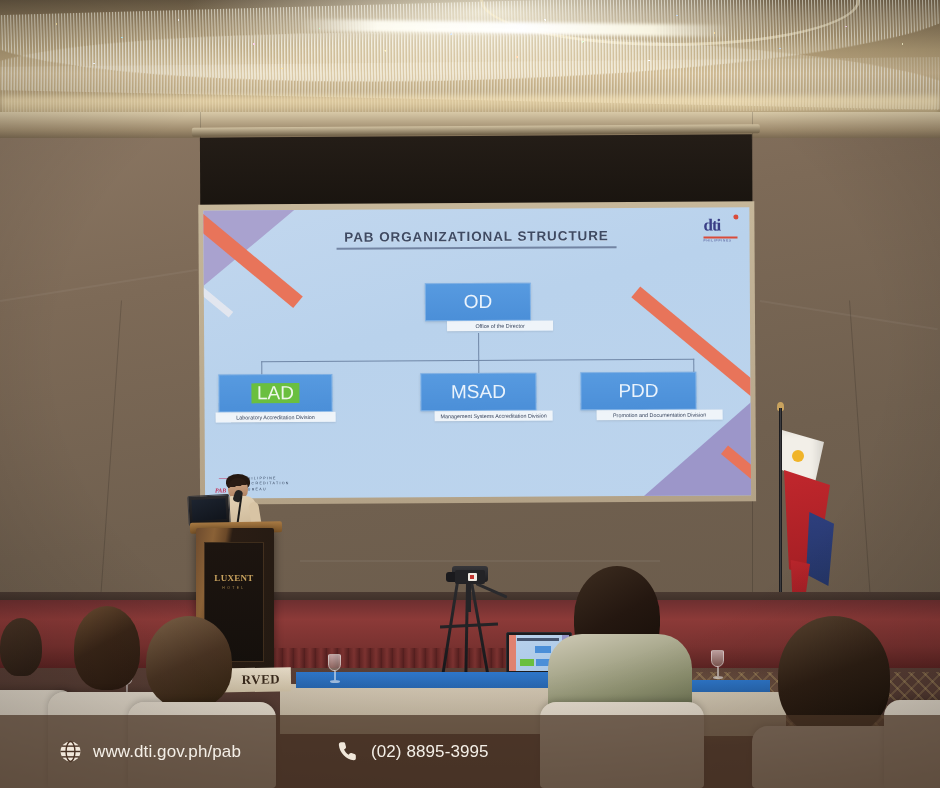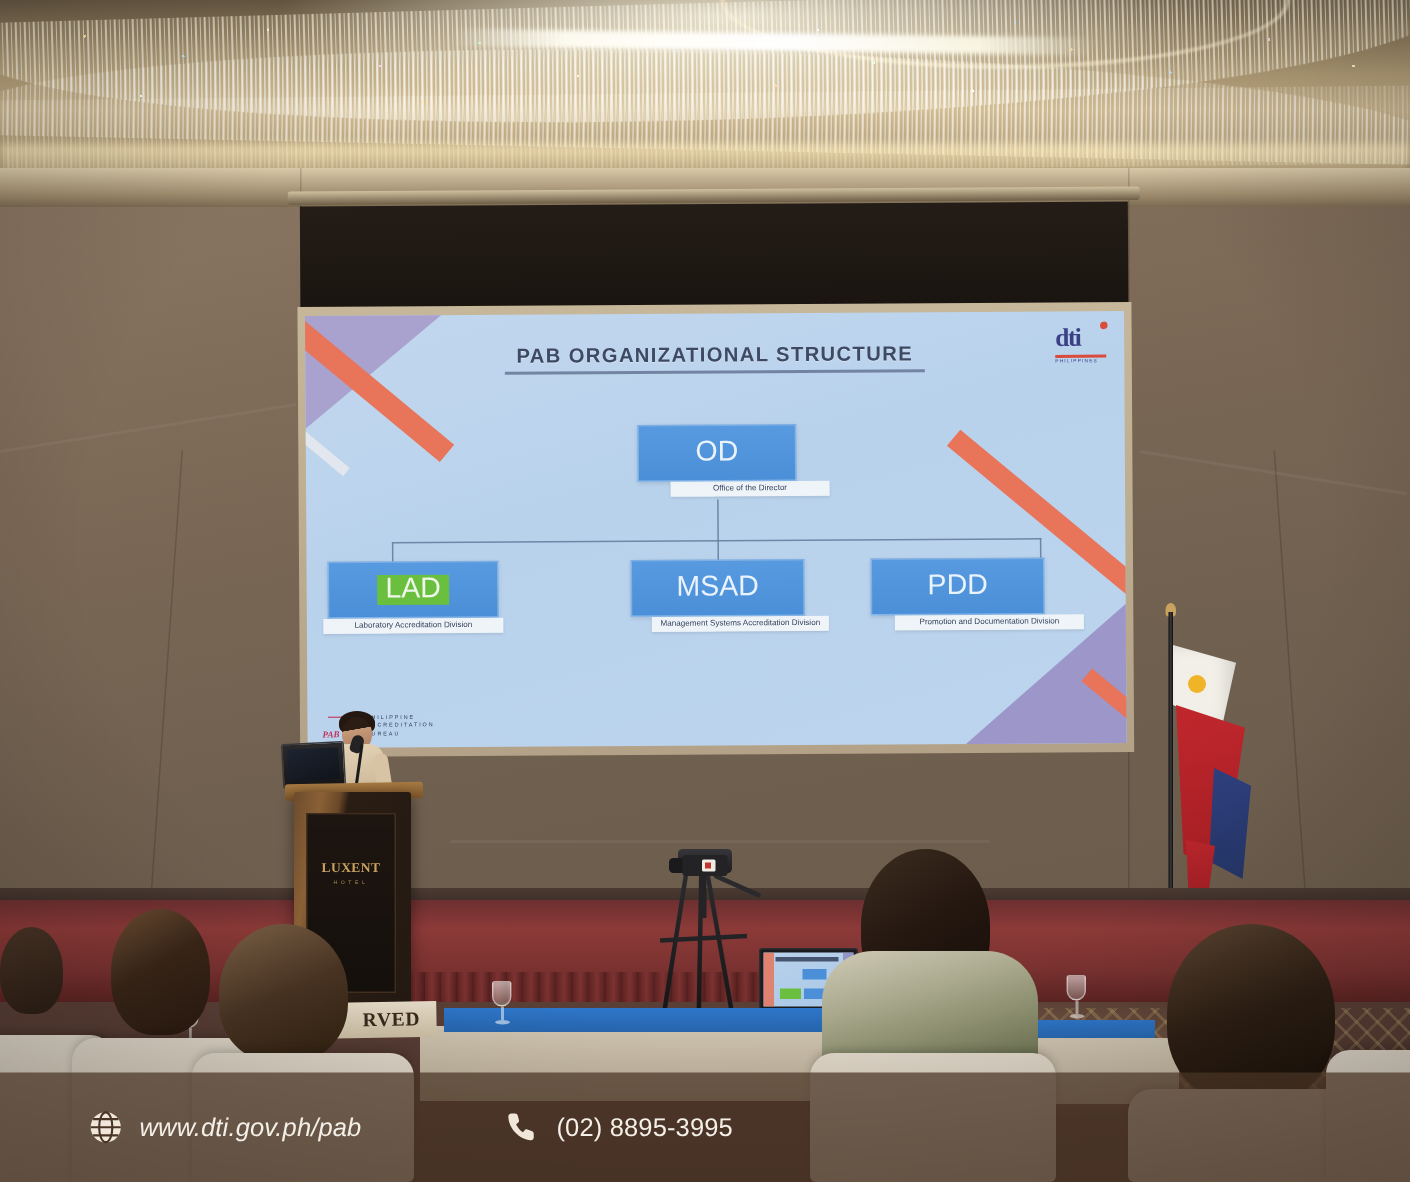--- a/index.html
+++ b/index.html
@@ -436,21 +436,21 @@
   }
 
   
   .footer {
     position:absolute; left:0; bottom:0; width:940px; height:73px;
     background: rgba(74,52,38,.72);
     display:flex; align-items:center;
     color:#f3ece2;
   }
   .foot-item { display:flex; align-items:center; gap:11px; }
-  .foot-item.web   { margin-left:58px;font-style:italic; }
+  .foot-item.web   { margin-left:58px; }
   .foot-item.phone { margin-left:95px; }
   .foot-item.mail  { margin-left:105px; }
   .foot-label { font-size:17px; letter-spacing:.1px; color:#f4efe7; }
   .foot-ico { width:24px; height:24px; flex:0 0 24px; display:flex; align-items:center; justify-content:center; }
   .foot-ico svg { display:block; }
 
   .vignette {
     position:absolute; inset:0; pointer-events:none;
     background: radial-gradient(ellipse 80% 75% at 50% 45%, rgba(0,0,0,0) 55%, rgba(0,0,0,.26) 100%);
   }

